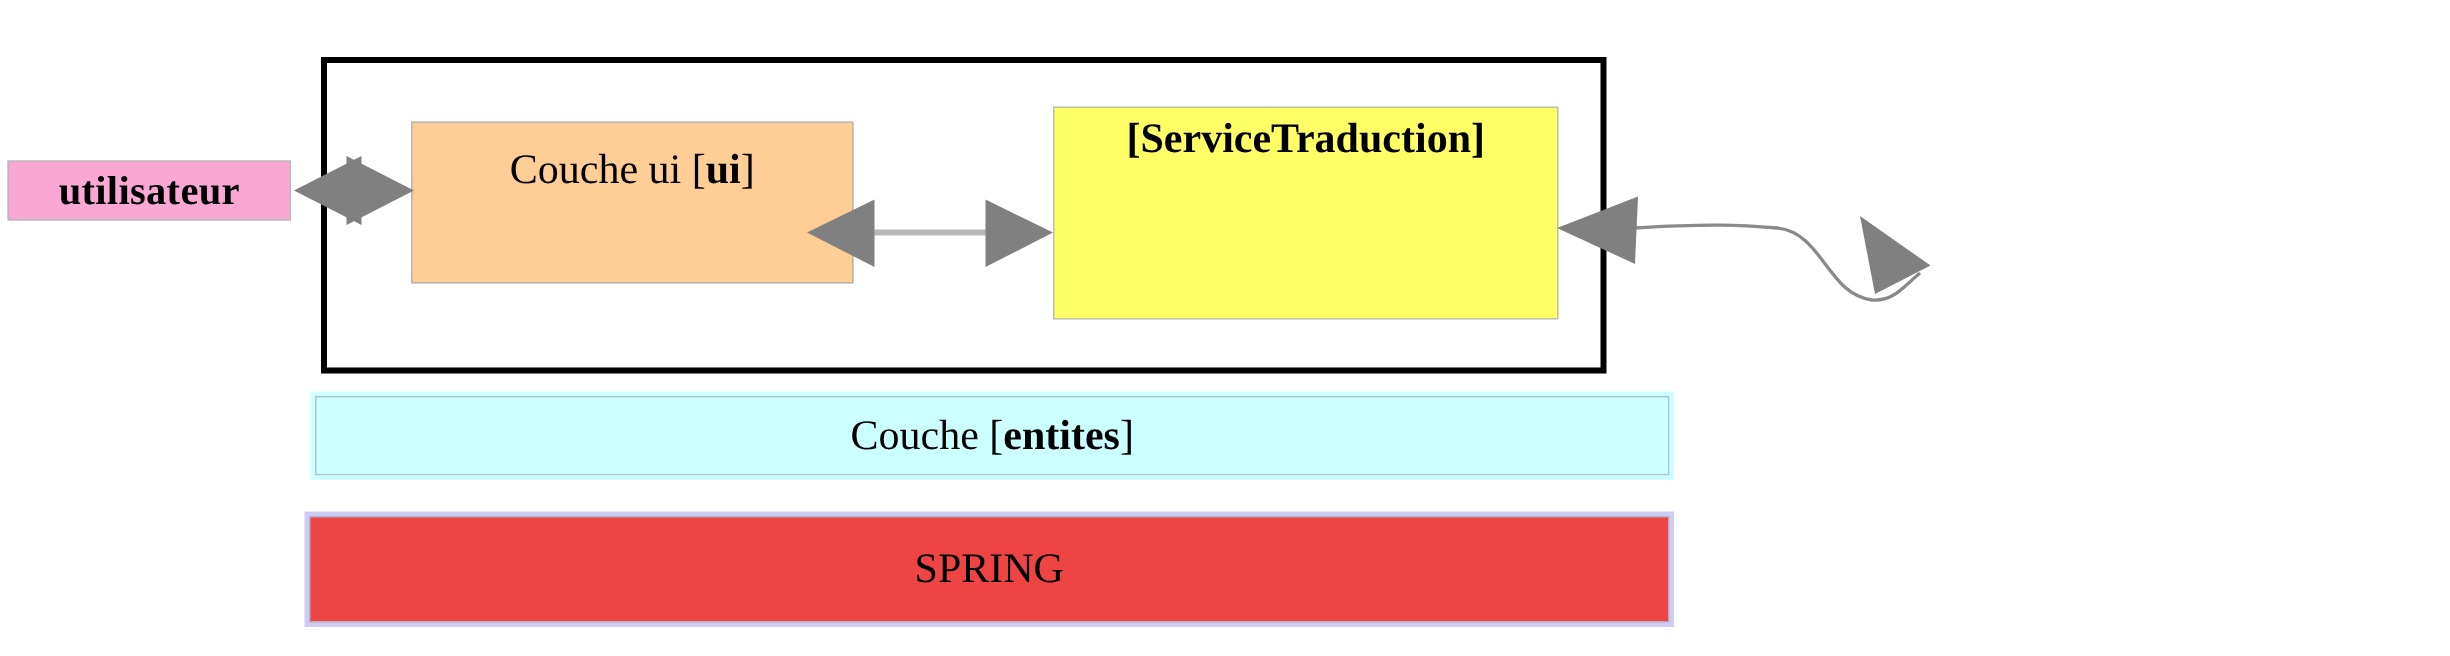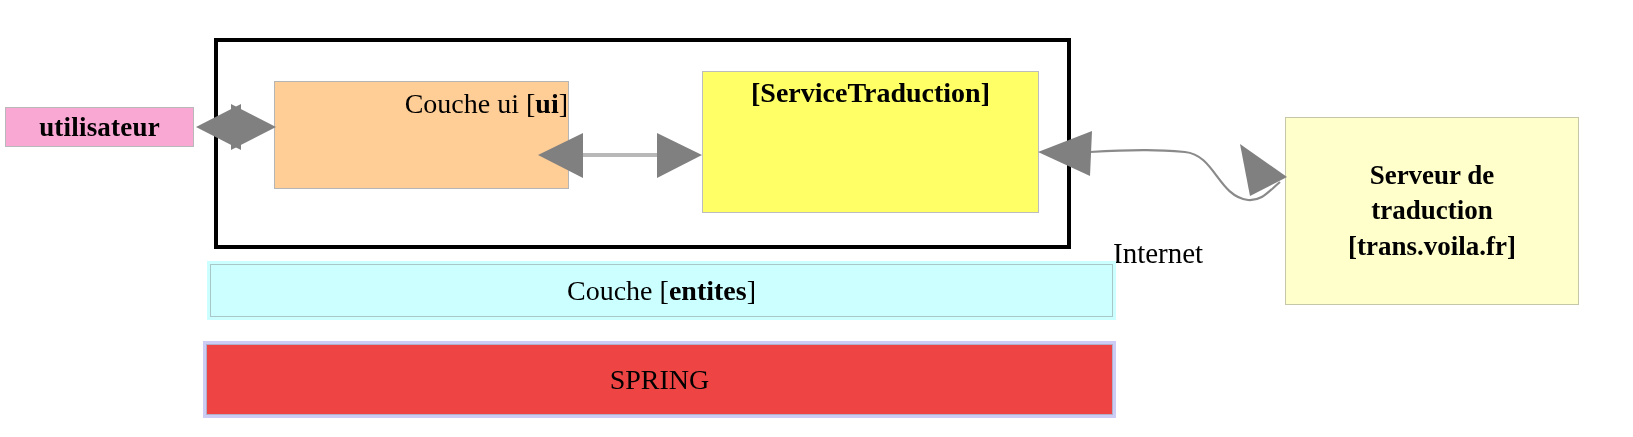--- a/index.html
+++ b/index.html
@@ -36,22 +36,22 @@
     background: #ffffff;
   }
 
   
   #ui-layer-box {
     left: 274px; top: 81px; width: 295px; height: 108px;
     background: #ffcd96;
     border: 1px solid #b5b5b5;
     color: #000000;
     font-size: 28px;
-    padding-top: 6px;
-    text-align: right;
+    padding-top: 16px;
+    text-align: center;
   }
 
   
   #service-box {
     left: 702px; top: 71px; width: 337px; height: 142px;
     background: #ffff66;
     border: 1px solid #bdbdbd;
     color: #000000;
     font-size: 28px; font-weight: bold;
     padding-top: 5px;
@@ -115,31 +115,21 @@
   <div class="abs" id="app-container"></div>
 
   <div class="abs" id="ui-layer-box">
     <span>Couche ui [</span><span class="bold">ui</span><span>]</span>
   </div>
 
   <div class="abs" id="service-box">
     <span>[</span><span>ServiceTraduction</span><span>]</span>
   </div>
 
-  <div class="abs" id="server-box">
-    <div>
-      <div>Serveur de</div>
-      <div>traduction</div>
-      <div>[trans.voila.fr]</div>
-    </div>
-  </div>
 
-  <div class="abs" id="internet-label">
-    <span>Internet</span>
-  </div>
 
   <div class="abs layer-bar" id="entites-bar">
     <span>Couche [</span>
       <span class="bold">entites</span>
       <span>]</span>
   </div>
 
   <div class="abs layer-bar" id="spring-bar">
     <span>SPRING</span>
   </div>

